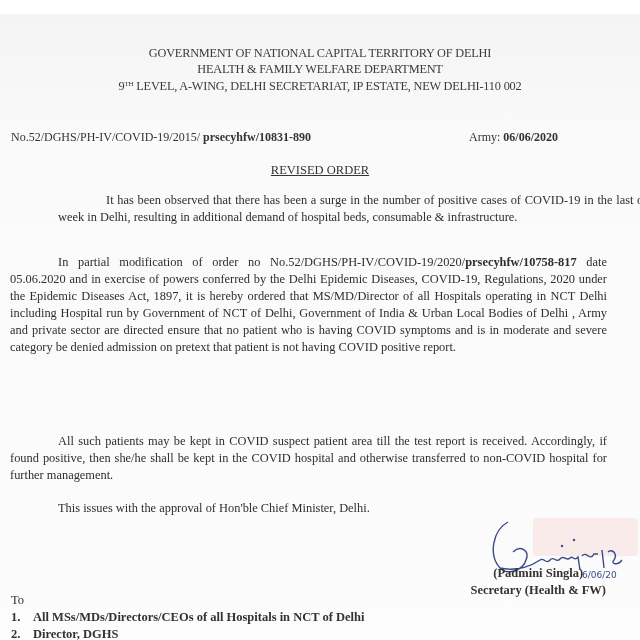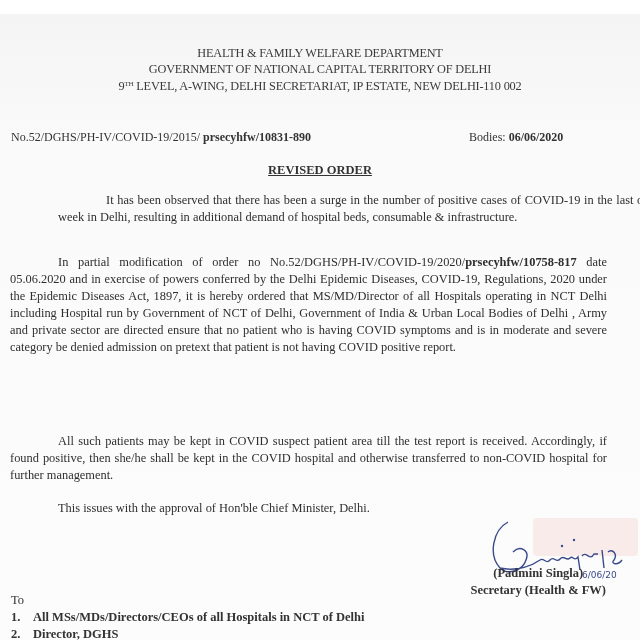--- a/index.html
+++ b/index.html
@@ -26,21 +26,21 @@
   .refline {
     position: absolute; top: 116px; left: 11px; width: 600px;
     font-size: 12px; color: #333;
   }
   .refline .ref { position: absolute; left: 0; top: 0; }
   .refline .ref b { font-weight: bold; margin-top: 16px; }
   .refline .dated { position: absolute; left: 458px; top: 0; }
   .refline .dated b { font-weight: bold; }
   .title {
     position: absolute; top: 149px; left: 0; width: 640px; text-align: center;
-    font-size: 12.5px; font-weight: bold; text-decoration: underline; color: #333;
+    font-size: 12.5px; font-weight: normal; text-decoration: underline; color: #333;
   }
   .para {
     position: absolute; left: 10px; width: 597px;
     font-size: 12.4px; line-height: 17px; text-align: justify;
     color: #2e2e2e;
   }
   .para .indent { display: inline-block; width: 48px; }
   .para b { font-weight: bold; }
   .p1 { top: 178px; margin-left: 48px; }
   .p2 { top: 240px; }
@@ -64,28 +64,28 @@
   .to-block .to { font-weight: normal; display: block; }
   .to-block .item { display: block; font-weight: bold; white-space: nowrap; }
   .to-block .item .num { display: inline-block; width: 22px; }
 </style>
 </head>
 <body>
 
 <div class="page">
 
   <div class="letterhead">
+    <span class="line">GOVERNMENT OF NATIONAL CAPITAL TERRITORY OF DELHI</span>
     <span class="line">HEALTH &amp; FAMILY WELFARE DEPARTMENT</span>
-    <span class="line">GOVERNMENT OF NATIONAL CAPITAL TERRITORY OF DELHI</span>
     <span class="line"><span>9</span><sup>TH</sup><span> LEVEL, A-WING, DELHI SECRETARIAT, IP ESTATE, NEW DELHI-110 002</span></span>
   </div>
 
   <div class="refline">
     <span class="ref"><span>No.52/DGHS/PH-IV/COVID-19/2015/ </span><b>prsecyhfw/10831-890</b></span>
-    <span class="dated"><span>Bodies: </span><b>06/06/2020</b></span>
+    <span class="dated"><span>Army: </span><b>06/06/2020</b></span>
   </div>
 
   <div class="title">REVISED ORDER</div>
 
   <div class="para p1"><span class="indent"></span><span>It has been observed that there has been a surge in the number of positive cases of COVID-19 in the last one week in Delhi, resulting in additional demand of hospital beds, consumable &amp; infrastructure.</span></div>
 
   <div class="para p2"><span class="indent"></span><span>In partial modification of order no No.52/DGHS/PH-IV/COVID-19/2020/</span><b>prsecyhfw/10758-817</b><span> date 05.06.2020 and in exercise of powers conferred by the Delhi Epidemic Diseases, COVID-19, Regulations, 2020 under the Epidemic Diseases Act, 1897, it is hereby ordered that MS/MD/Director of all Hospitals operating in NCT Delhi including Hospital run by Government of NCT of Delhi, Government of India &amp; Urban Local Bodies of Delhi , Army and private sector are directed ensure that no patient who is having COVID symptoms and is in moderate and severe category be denied admission on pretext that patient is not having COVID positive report.</span></div>
 
   <div class="para p3"><span class="indent"></span><span>All such patients may be kept in COVID suspect patient area till the test report is received. Accordingly, if found positive, then she/he shall be kept in the COVID hospital and otherwise transferred to non-COVID hospital for further management.</span></div>
 

